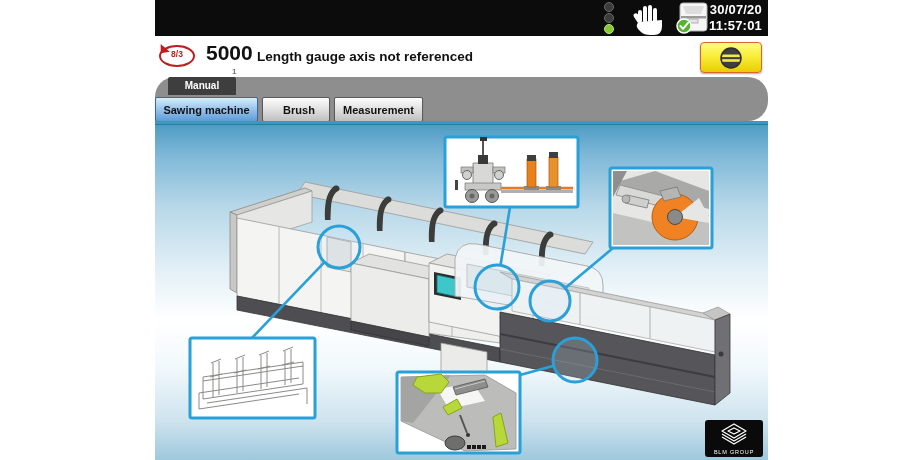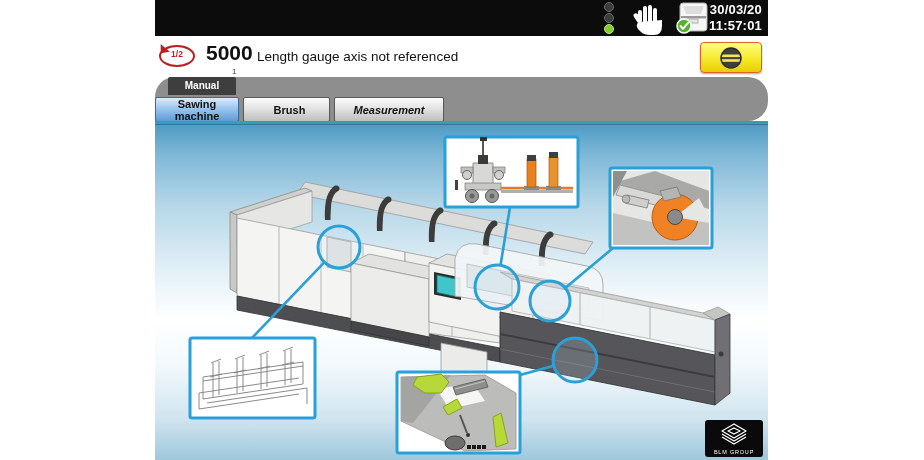--- a/index.html
+++ b/index.html
@@ -23,39 +23,39 @@
   .alarmoval{position:absolute;left:4px;top:9px;width:40px;height:24px;}
   .alarmoval .ov{position:absolute;left:0;top:0;width:36px;height:22px;border:2.5px solid #bb1f1f;
                  border-radius:50%;box-sizing:border-box;}
   .alarmoval .cnt{position:absolute;left:0;top:4px;width:36px;text-align:center;
                   font-size:8.5px;font-weight:bold;color:#bb1f1f;}
   .alarmoval .arrow{position:absolute;left:-2px;top:2px;width:0;height:0;
                   border-left:6px solid transparent;border-right:6px solid transparent;
                   border-top:7px solid #bb1f1f;transform:rotate(40deg);}
   .alarmcode{position:absolute;left:51px;top:5px;font-size:21px;font-weight:bold;color:#111;}
   .alarmsub{position:absolute;left:77px;top:31px;font-size:8px;color:#777;font-weight:bold;}
-  .alarmmsg{position:absolute;left:102px;top:13px;font-size:13.5px;font-weight:normal;color:#111;}
+  .alarmmsg{position:absolute;left:102px;top:13px;font-size:13.5px;font-weight:bold;color:#111;}
   .ackbtn{position:absolute;right:6px;top:6px;width:62px;height:31px;border:1.5px solid #d8662c;
           border-radius:4px;background:linear-gradient(180deg,#fdfd82 0%,#f8ee3a 45%,#e8ce00 100%);
           box-shadow:0 1px 2px rgba(0,0,0,.35);display:flex;align-items:center;justify-content:center;
           cursor:pointer;box-sizing:border-box;}
 
   
   .strip{position:absolute;left:0;top:77px;width:613px;height:44px;background:#8e8e8e;border-radius:20px;}
   .manualtab{position:absolute;left:13px;top:0;width:68px;height:18px;background:#3e3e3e;
              color:#fff;font-size:10px;font-weight:bold;text-align:center;line-height:18px;
              border-radius:2px 2px 0 0;}
   .tabsrow{position:absolute;left:0;top:20px;height:25px;display:flex;gap:4px;}
   .tabbtn{height:25px;border:1px solid #5a5a5a;border-radius:2px;font-size:11px;font-weight:bold;
           color:#111;display:flex;align-items:center;justify-content:center;cursor:pointer;
           background:linear-gradient(180deg,#fdfdfd 0%,#e3e3e3 45%,#bfbfbf 100%);
           box-shadow:0 1px 1px rgba(0,0,0,.25);box-sizing:border-box;font-family:inherit;}
   .tabbtn.active{background:linear-gradient(180deg,#d9ecfc 0%,#9cc6ee 45%,#5e9bd8 100%);
           border-color:#3a6a9a;}
-  .w1{width:84px;}.w2{width:87px;padding-left:12px;}.w3{width:110px;font-style:italic;}.w4{width:88px;}
+  .w1{width:103px;}.w2{width:68px;padding-left:12px;}.w3{width:89px;}.w4{width:88px;}
 
   .tealline{position:absolute;left:0;top:121px;width:613px;height:4px;background:#3e97bd;
             border-bottom:1px solid #2a7a9e;box-sizing:border-box;}
 
   
   .main{position:absolute;left:0;top:125px;width:613px;height:335px;
         background:linear-gradient(180deg,#4f9cc4 0%,#7fb8d8 9%,#b6d7e8 24%,#e4f1f7 44%,
                    #ffffff 58%,#f2f9fc 72%,#cfe4ef 88%,#9ec8dc 100%);}
   .main svg{position:absolute;left:0;top:0;}
 
@@ -90,30 +90,30 @@
       <svg width="38" height="33" viewBox="0 0 38 33">
         <rect x="6" y="1" width="27" height="28" rx="3" fill="#f6f6f6" stroke="#b0b0b0"></rect>
         <polygon points="9,4 30,4 27,12 12,12" fill="#dddddd"></polygon>
         <rect x="7" y="14" width="25" height="2.5" fill="#9a9a9a"></rect>
         <rect x="15" y="17" width="9" height="4" fill="#e4e4e4" stroke="#b0b0b0"></rect>
         <circle cx="10" cy="24" r="7" fill="#53b52e" stroke="#ffffff" stroke-width="1.5"></circle>
         <path d="M6.5,24 l2.5,2.8 L14,20.8" fill="none" stroke="#ffffff" stroke-width="2" stroke-linecap="round" stroke-linejoin="round"></path>
       </svg>
     </div>
     <div class="clock">
-      <div>30/03/20</div>
+      <div>30/07/20</div>
       <div>11:57:01</div>
     </div>
   </div>
 
   <div class="alarmrow">
     <div class="alarmoval">
       <div class="arrow"></div>
       <div class="ov"></div>
-      <div class="cnt">1/2</div>
+      <div class="cnt">8/3</div>
     </div>
     <div class="alarmcode">5000</div>
     <div class="alarmsub">1</div>
     <div class="alarmmsg">Length gauge axis not referenced</div>
     <div class="ackbtn">
       <svg width="26" height="24" viewBox="0 0 26 24">
         <circle cx="13" cy="12" r="10" fill="#3f3f3f"></circle>
         <rect x="3" y="8.5" width="20" height="2.6" fill="#f4e84a"></rect>
         <rect x="3" y="13.2" width="20" height="2.6" fill="#f4e84a"></rect>
         <circle cx="13" cy="12" r="10" fill="none" stroke="#2d2d2d" stroke-width="1.5"></circle>

